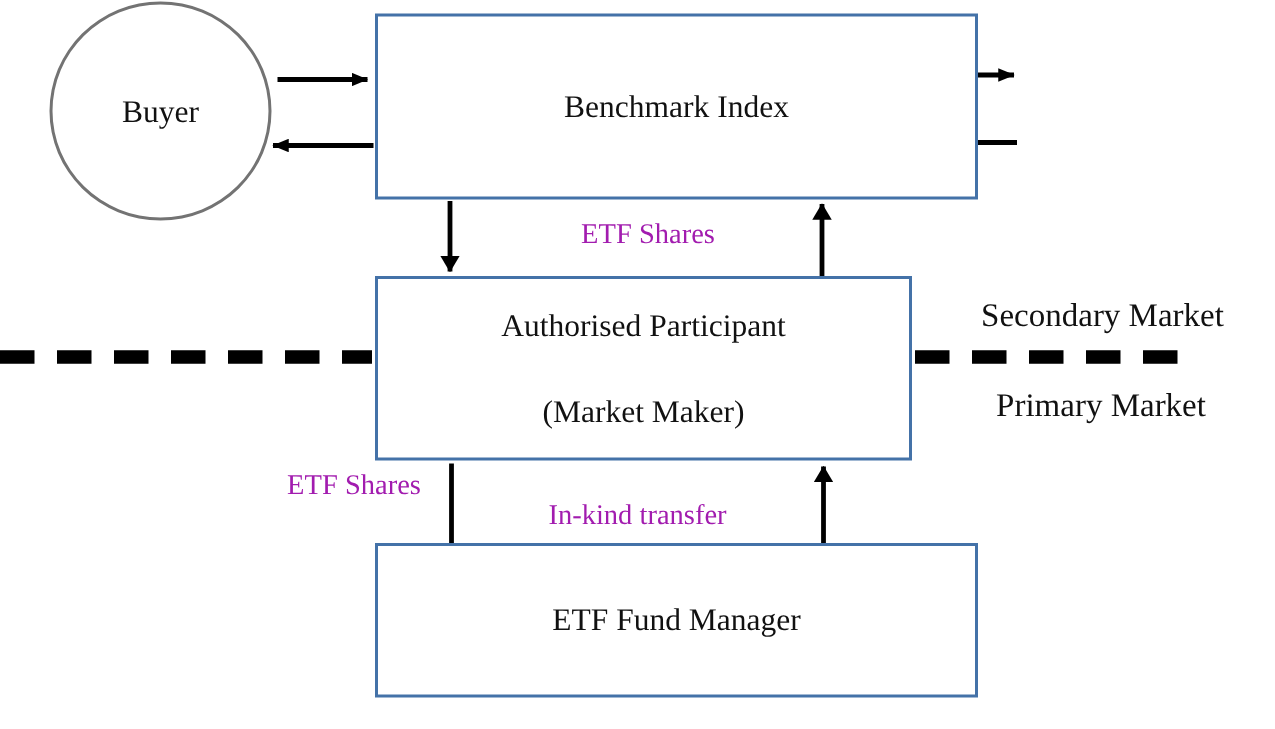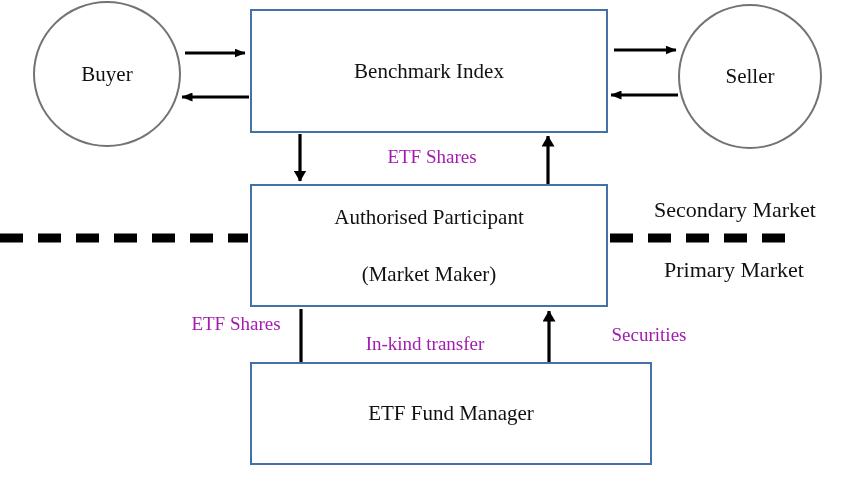--- a/index.html
+++ b/index.html
@@ -108,42 +108,38 @@
 
     <line x1="0" y1="238" x2="248" y2="238" stroke="#000000" stroke-width="9" stroke-dasharray="23 15"></line>
 
     <line x1="610" y1="238" x2="800" y2="238" stroke="#000000" stroke-width="9" stroke-dasharray="23 15"></line>
   </svg>
 
   <div class="node-circle" style="left:33px; top:1px; width:148px; height:146px;">
     <span class="node-label">Buyer</span>
   </div>
 
-  <div class="node-circle" style="left:678px; top:4px; width:144px; height:145px;">
-    <span class="node-label">Seller</span>
-  </div>
 
-  <div class="node-box" style="left:250px; top:9px; width:358px; height:124px;">
+  <div class="node-box" style="left:250px; top:9px; width:402px; height:124px;">
     <span class="node-label">Benchmark Index</span>
   </div>
 
   <div class="node-box" style="left:250px; top:184px; width:358px; height:123px;">
     <span class="node-label">Authorised Participant</span>
     <span class="node-label">(Market Maker)</span>
   </div>
 
   <div class="node-box" style="left:250px; top:362px; width:402px; height:103px;">
     <span class="node-label">ETF Fund Manager</span>
   </div>
 
   <span class="edge-label" style="left:432px; top:157px;">ETF Shares</span>
 
   <span class="edge-label" style="left:236px; top:324px;">ETF Shares</span>
 
   <span class="edge-label" style="left:425px; top:344px;">In-kind transfer</span>
 
-  <span class="edge-label" style="left:649px; top:335px;">Securities</span>
 
   <span class="zone-label" style="left:735px; top:210px;">Secondary Market</span>
 
   <span class="zone-label" style="left:734px; top:270px;text-align:center;">Primary Market</span>
 
 </div>
 
 </body></html>

